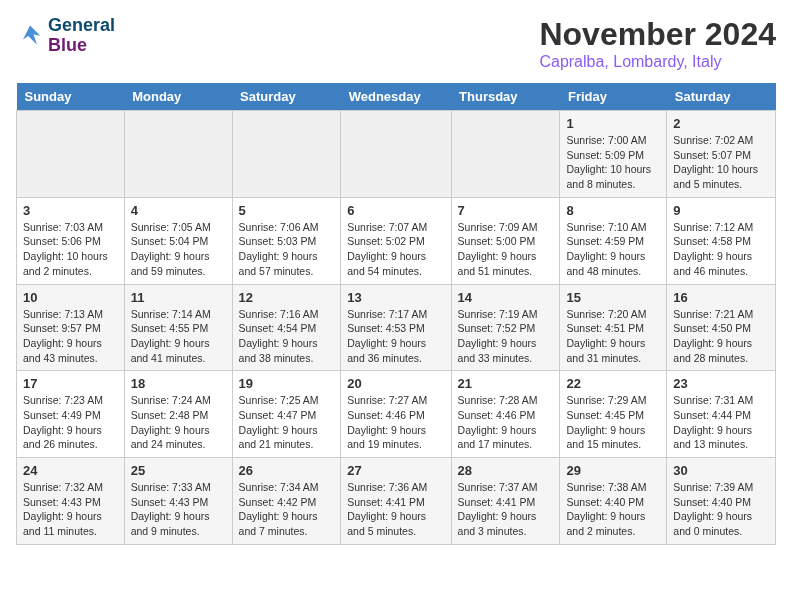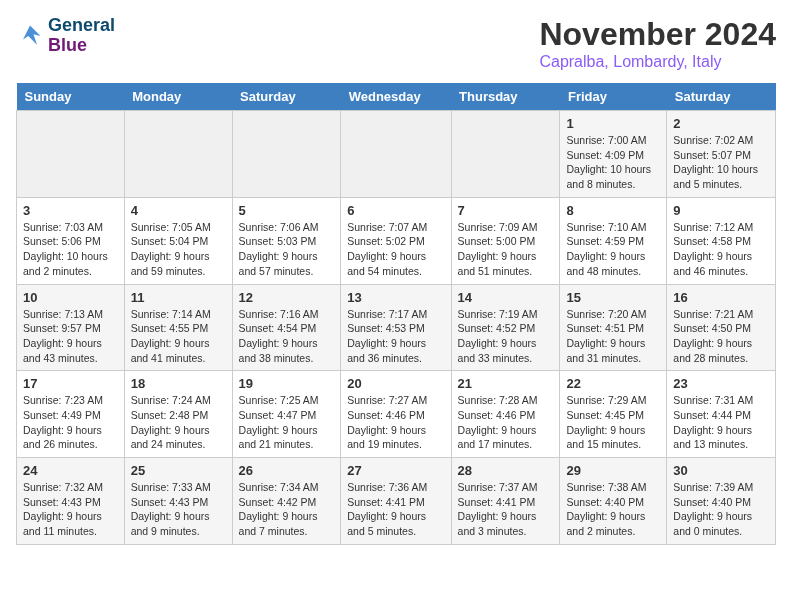--- a/index.html
+++ b/index.html
@@ -125,21 +125,21 @@
   <tbody id="calendar-body">
   <tr>
         <td class="empty"></td>
         <td class="empty"></td>
         <td class="empty"></td>
         <td class="empty"></td>
         <td class="empty"></td>
         <td>
           <span class="day-num">1</span>
           <div class="day-info" style="white-space: pre-line;">Sunrise: 7:00 AM
-Sunset: 4:09 PM
+Sunset: 5:09 PM
 Daylight: 10 hours and 8 minutes.</div>
         </td>
         <td>
           <span class="day-num">2</span>
           <div class="day-info" style="white-space: pre-line;">Sunrise: 7:02 AM
 Sunset: 5:07 PM
 Daylight: 10 hours and 5 minutes.</div>
         </td>
       </tr>
       <tr>
@@ -207,21 +207,21 @@
         </td>
         <td>
           <span class="day-num">13</span>
           <div class="day-info" style="white-space: pre-line;">Sunrise: 7:17 AM
 Sunset: 4:53 PM
 Daylight: 9 hours and 36 minutes.</div>
         </td>
         <td>
           <span class="day-num">14</span>
           <div class="day-info" style="white-space: pre-line;">Sunrise: 7:19 AM
-Sunset: 4:52 PM
+Sunset: 7:52 PM
 Daylight: 9 hours and 33 minutes.</div>
         </td>
         <td>
           <span class="day-num">15</span>
           <div class="day-info" style="white-space: pre-line;">Sunrise: 7:20 AM
 Sunset: 4:51 PM
 Daylight: 9 hours and 31 minutes.</div>
         </td>
         <td>
           <span class="day-num">16</span>

